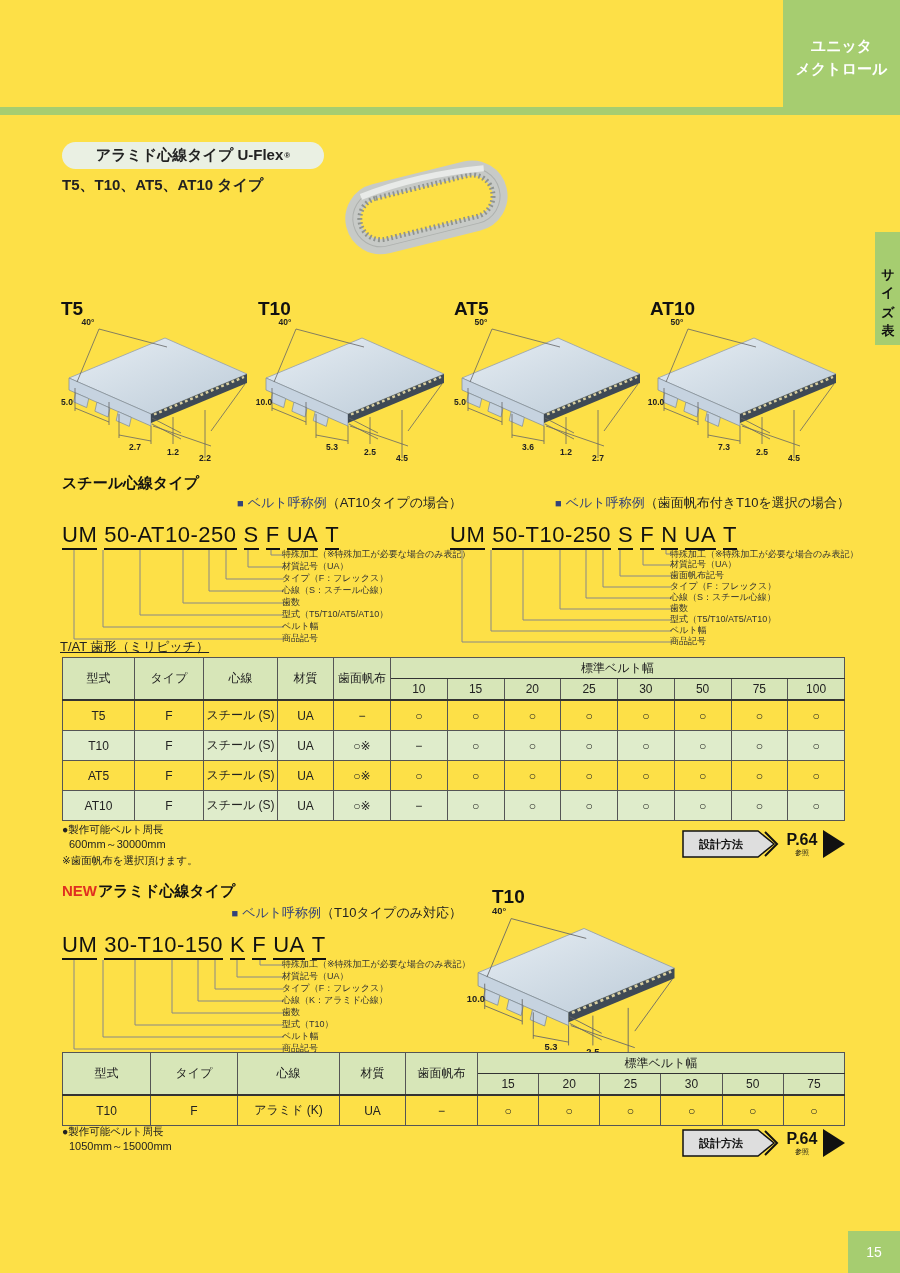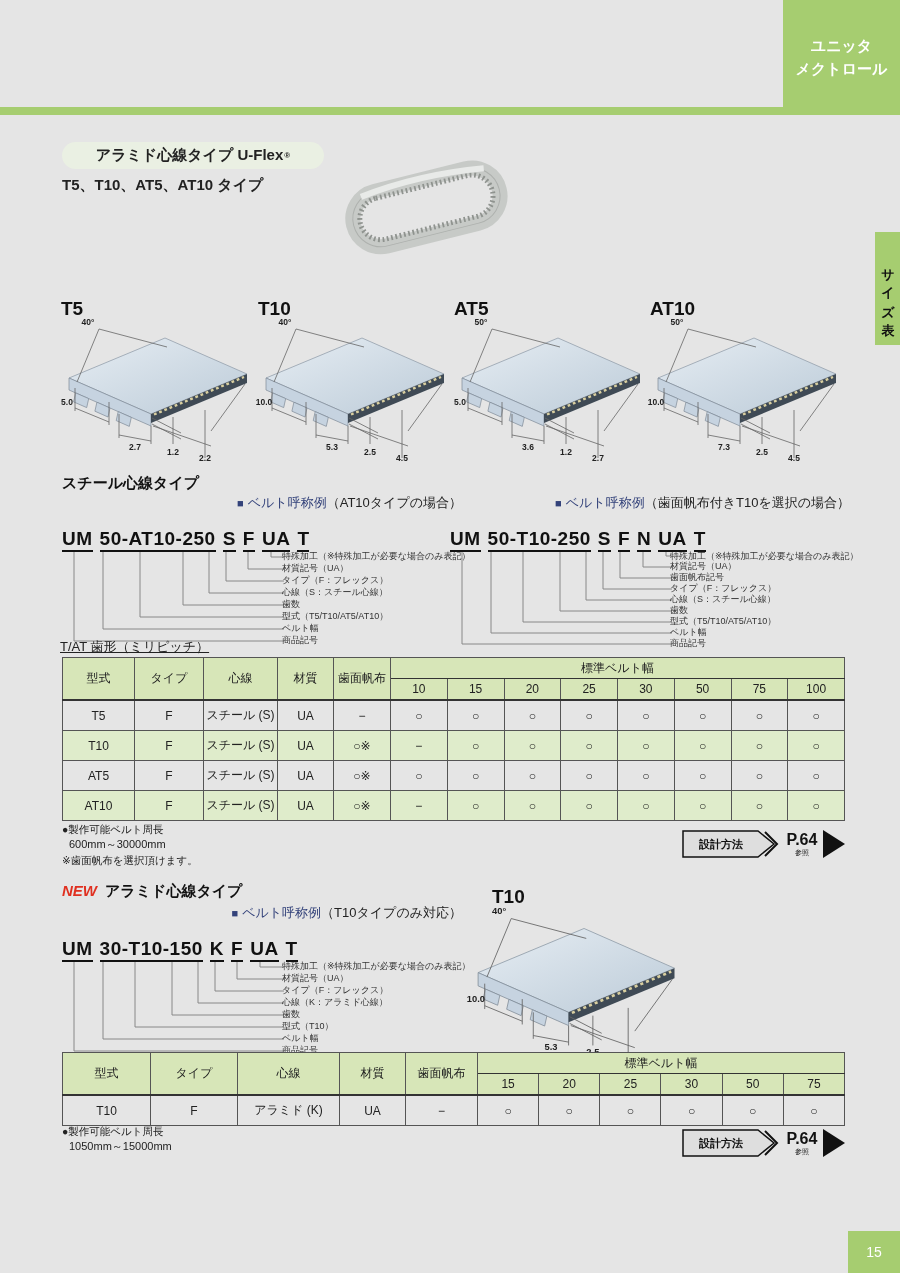--- a/index.html
+++ b/index.html
@@ -1,16 +1,16 @@
 <!DOCTYPE html>
 <html><head>
 <meta charset="utf-8">
 <style>
   html,body{margin:0;padding:0;background:#fff;}
-  .page{position:relative;width:900px;height:1273px;background:#e5e5e5;overflow:hidden;
+  .page{position:relative;width:900px;height:1273px;background:#fde047;overflow:hidden;
         font-family:"Liberation Sans","DejaVu Sans",sans-serif;color:#1a1a1a;}
 
   
   .topbar{position:absolute;left:0;top:107px;width:783px;height:8px;background:#a6cd70;}
   .brand{position:absolute;left:783px;top:0;width:117px;height:115px;background:#a6cd70;
          color:#fff;font-weight:bold;font-size:15px;text-align:center;line-height:1.5;
          display:flex;flex-direction:column;justify-content:center;}
   .sidetab{position:absolute;left:875px;top:232px;width:25px;height:113px;background:#a6cd70;
            writing-mode:vertical-rl;text-orientation:upright;font-size:13px;font-weight:bold;color:#111;
            display:flex;align-items:center;justify-content:center;letter-spacing:3px;}
@@ -27,28 +27,28 @@
 
   
   .diag{position:absolute;width:200px;height:165px;}
   .diag .dlabel{position:absolute;left:6px;top:0;font-size:19px;font-weight:bold;color:#111;}
   .diag svg{position:absolute;left:0;top:16px;}
   .dim{font-size:8.5px;fill:#222;font-weight:bold;}
   .dline{stroke:#666;stroke-width:0.8;fill:none;}
 
   
   .sec-h{position:absolute;font-size:15px;font-weight:bold;color:#111;}
-  .new-badge{color:#e03020;font-style:italic;margin-right:8px;}
+  .new-badge{color:#e03020;margin-right:1px;}
 
   
   .example{position:absolute;width:400px;}
   .ex-title{font-size:13px;color:#222;white-space:nowrap;text-align:right;}
   .ex-title .bullet{color:#33427a;font-size:11px;margin-right:4px;}
   .ex-title .blue{color:#33427a;}
-  .ex-code{margin-top:16px;font-size:19px;font-weight:bold;color:#111;letter-spacing:0.5px;white-space:nowrap;}
+  .ex-code{margin-top:10px;font-size:22px;font-weight:normal;color:#111;letter-spacing:0.5px;white-space:nowrap;}
   .ex-code .t{border-bottom:2px solid #111;padding-bottom:1px;}
   .ex-code .sp{margin-left:7px;}
   .ladder{position:relative;height:100px;margin-top:2px;}
   .ladder svg{position:absolute;left:0;top:0;}
   .ladder .lbl{position:absolute;left:220px;font-size:9px;color:#333;white-space:nowrap;line-height:1;}
   .lline{stroke:#888;stroke-width:1;fill:none;}
 
   
   .tbl-title{position:absolute;font-size:13px;color:#222;}
   table.belt{position:absolute;width:783px;border-collapse:collapse;table-layout:fixed;

